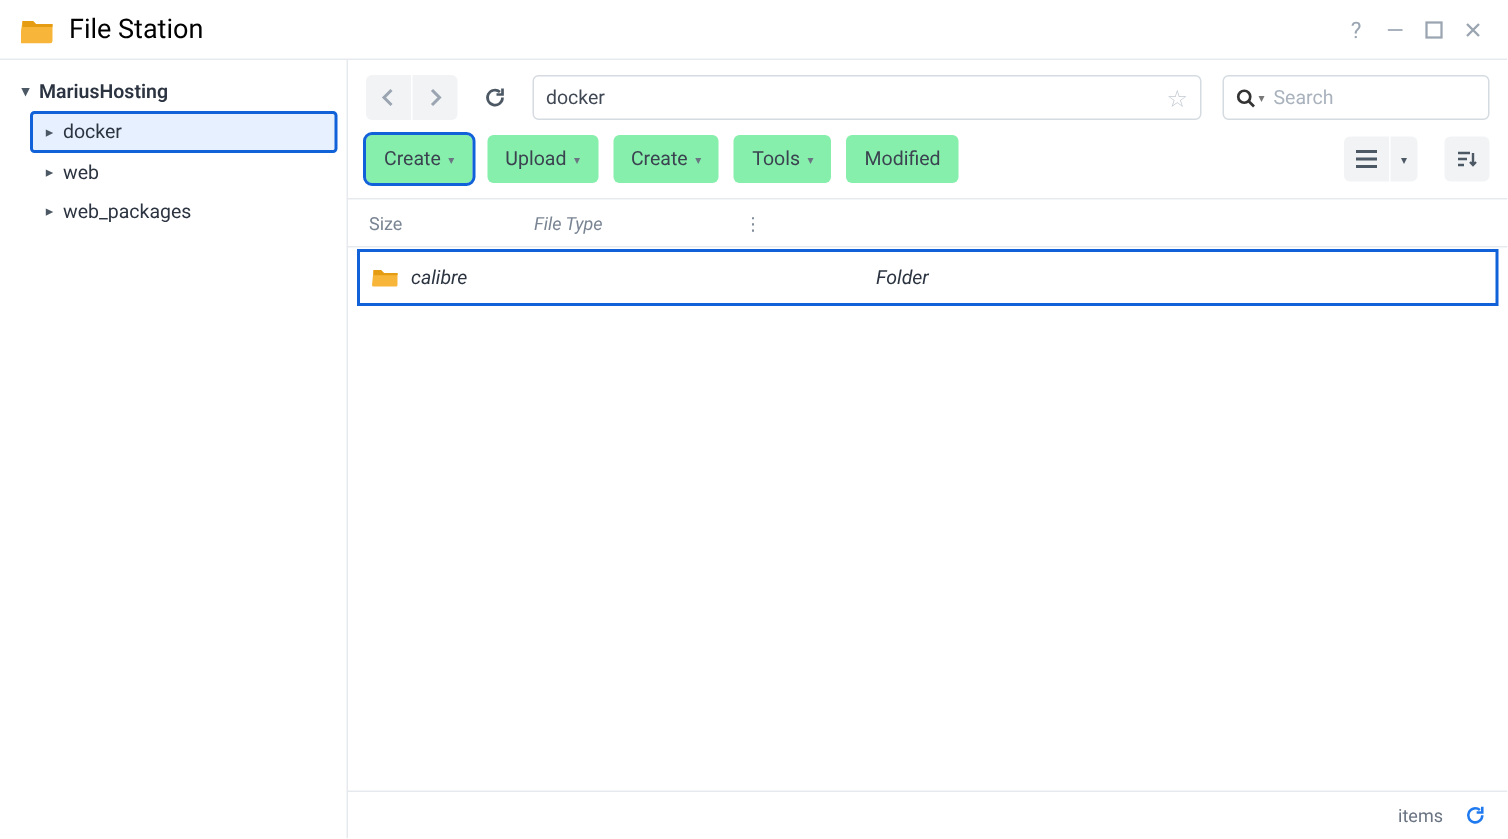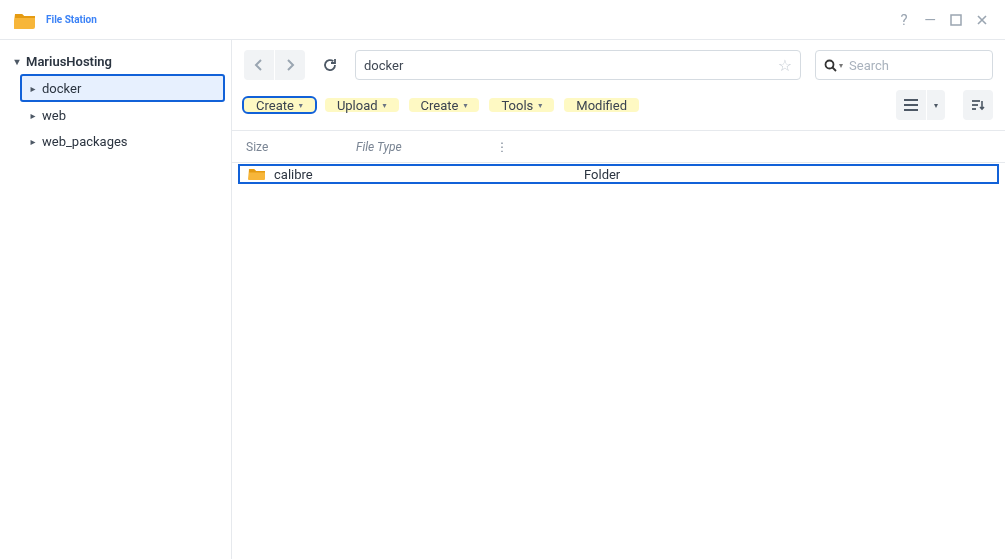--- a/index.html
+++ b/index.html
@@ -2,21 +2,21 @@
 <html><head>
 <meta charset="utf-8">
 <style>
   * { box-sizing: border-box; margin: 0; padding: 0; font-family: -apple-system, BlinkMacSystemFont, "Segoe UI", Roboto, Arial, sans-serif; }
   body { width: 1005px; height: 559px; background: #fff; overflow: hidden; color: #404854; font-size: 13px; }
 
   
   .titlebar { height: 40px; display: flex; align-items: center; padding: 0 10px; border-bottom: 1px solid #e6e9ed; }
   .titlebar .app-icon { width: 22px; height: 18px; margin-left: 4px; margin-right: 10px; position: relative; }
   .titlebar .app-icon svg { display:block; }
-  .titlebar .title { font-size: 10px; font-weight: 700; color: #3b82f6; flex: 0 0 auto; }
+  .titlebar .title { font-size: 18px; font-weight: 400; color: #000000; flex: 0 0 auto; }
   .titlebar .spacer { flex: 1; }
   .win-btn { width: 26px; height: 26px; display: inline-flex; align-items: center; justify-content: center; color: #9aa5b1; cursor: pointer; font-size: 15px; }
 
   
   .main { display: flex; height: calc(100% - 40px); }
 
   
   .sidebar { width: 232px; border-right: 1px solid #e6e9ed; padding: 8px 6px 8px 4px; }
   .tree-item { display: flex; align-items: center; height: 26px; padding: 0 6px; border-radius: 3px; cursor: pointer; color: #2b3440; font-size: 13px; }
   .tree-item.root { font-weight: 600; }
@@ -36,40 +36,40 @@
   .path-box { flex: 1; height: 30px; border: 1px solid #d5dbe1; border-radius: 4px; display: flex; align-items: center; padding: 0 8px; }
   .path-box input { border: none; outline: none; flex: 1; font-size: 13px; color: #404854; background: transparent; }
   .star-icon { color: #c3cad2; font-size: 16px; cursor: pointer; }
   .search-box { width: 178px; height: 30px; border: 1px solid #d5dbe1; border-radius: 4px; display: flex; align-items: center; padding: 0 8px; margin-left: 8px; }
   .search-box .mag { color: #333; font-size: 13px; font-weight: bold; margin-right: 2px; }
   .search-box .caret { color: #777; font-size: 8px; margin-right: 6px; }
   .search-box input { border: none; outline: none; flex: 1; font-size: 13px; color: #404854; background: transparent; }
   .search-box input::placeholder { color: #a9b2bd; }
 
   .toolbar-row2 { display: flex; align-items: center; gap: 10px; padding: 4px 12px 10px 12px; }
-  .btn { height: 14px; padding: 0 12px; background: #fef9c3; border-radius: 4px; display: inline-flex; align-items: center; color: #3b4350; font-size: 13px; cursor: pointer; gap: 5px; }
+  .btn { height: 32px; padding: 0 12px; background: #86efac; border-radius: 4px; display: inline-flex; align-items: center; color: #3b4350; font-size: 13px; cursor: pointer; gap: 5px; }
   .btn .caret { font-size: 8px; color: #6a7482; }
   .btn.highlight { outline: 2px solid #1161d8; outline-offset: 0; }
   .toolbar-row2 .spacer { flex: 1; }
   .view-group { display: flex; }
   .icon-btn { width: 30px; height: 30px; background: #f1f3f5; display: inline-flex; align-items: center; justify-content: center; color: #4d5865; cursor: pointer; }
   .view-group .icon-btn:first-child { border-top-left-radius: 4px; border-bottom-left-radius: 4px; }
   .view-group .icon-btn.split { width: 18px; border-top-right-radius: 4px; border-bottom-right-radius: 4px; margin-left: 1px; font-size: 8px; }
   .sort-btn { margin-left: 8px; border-radius: 4px; }
 
   
   .table-wrap { flex: 1; border-top: 1px solid #e6e9ed; position: relative; }
   .thead { display: flex; height: 32px; align-items: center; border-bottom: 1px solid #e6e9ed; color: #7a8594; font-size: 12px; }
   .th { padding-left: 14px; }
   .th.more { width: 28px; text-align: center; padding-left: 0; }
   .col-name { width: 232px; }
   .col-size { width: 110px; }
   .col-type { width: 146px; font-style: italic; }
   .col-date { flex: 1; }
-  .trow { display: flex; height: 20px; align-items: center; font-size: 13px; color: #2b3440; border: 2px solid #1161d8; margin: 1px 6px 0 6px; padding-left: 0; }
+  .trow { display: flex; height: 38px; align-items: center; font-size: 13px; color: #2b3440; border: 2px solid #1161d8; margin: 1px 6px 0 6px; padding-left: 0; font-style: italic; }
   .trow .cell { padding-left: 8px; }
   .trow .cell.name { width: 226px; display: flex; align-items: center; gap: 8px; }
   .trow .cell.size { width: 110px; }
   .trow .cell.type { width: 146px; }
   .trow .cell.date { flex: 1; }
   .folder-ico { width: 18px; height: 14px; display: inline-block; }
 
   
   .statusbar { height: 32px; border-top: 1px solid #e6e9ed; display: flex; align-items: center; justify-content: flex-end; padding: 0 14px; gap: 14px; color: #6a7482; font-size: 12px; }
   .statusbar .refresh { color: #1f7af0; cursor: pointer; font-size: 15px; }
@@ -217,15 +217,24 @@
               <path d="M1 2 h5 l2 2 h9 v1.5 h-16 z" fill="#e59b12"></path>
             </svg>
           </span>
           <span>calibre</span>
         </div>
         <div class="cell size"></div>
         <div class="cell type">Folder</div>
       </div>
     </div>
 
+    <div class="statusbar">
+      <span>items</span>
+      <span class="refresh">
+        <svg width="15" height="15" viewBox="0 0 16 16">
+            <path d="M13 8a5 5 0 1 1 -1.7 -3.7" fill="none" stroke="#1f7af0" stroke-width="1.8"></path>
+            <path d="M13 2 v4 h-4" fill="none" stroke="#1f7af0" stroke-width="1.8"></path>
+          </svg>
+      </span>
+    </div>
 
   </div>
 </div>
 
 </body></html>

